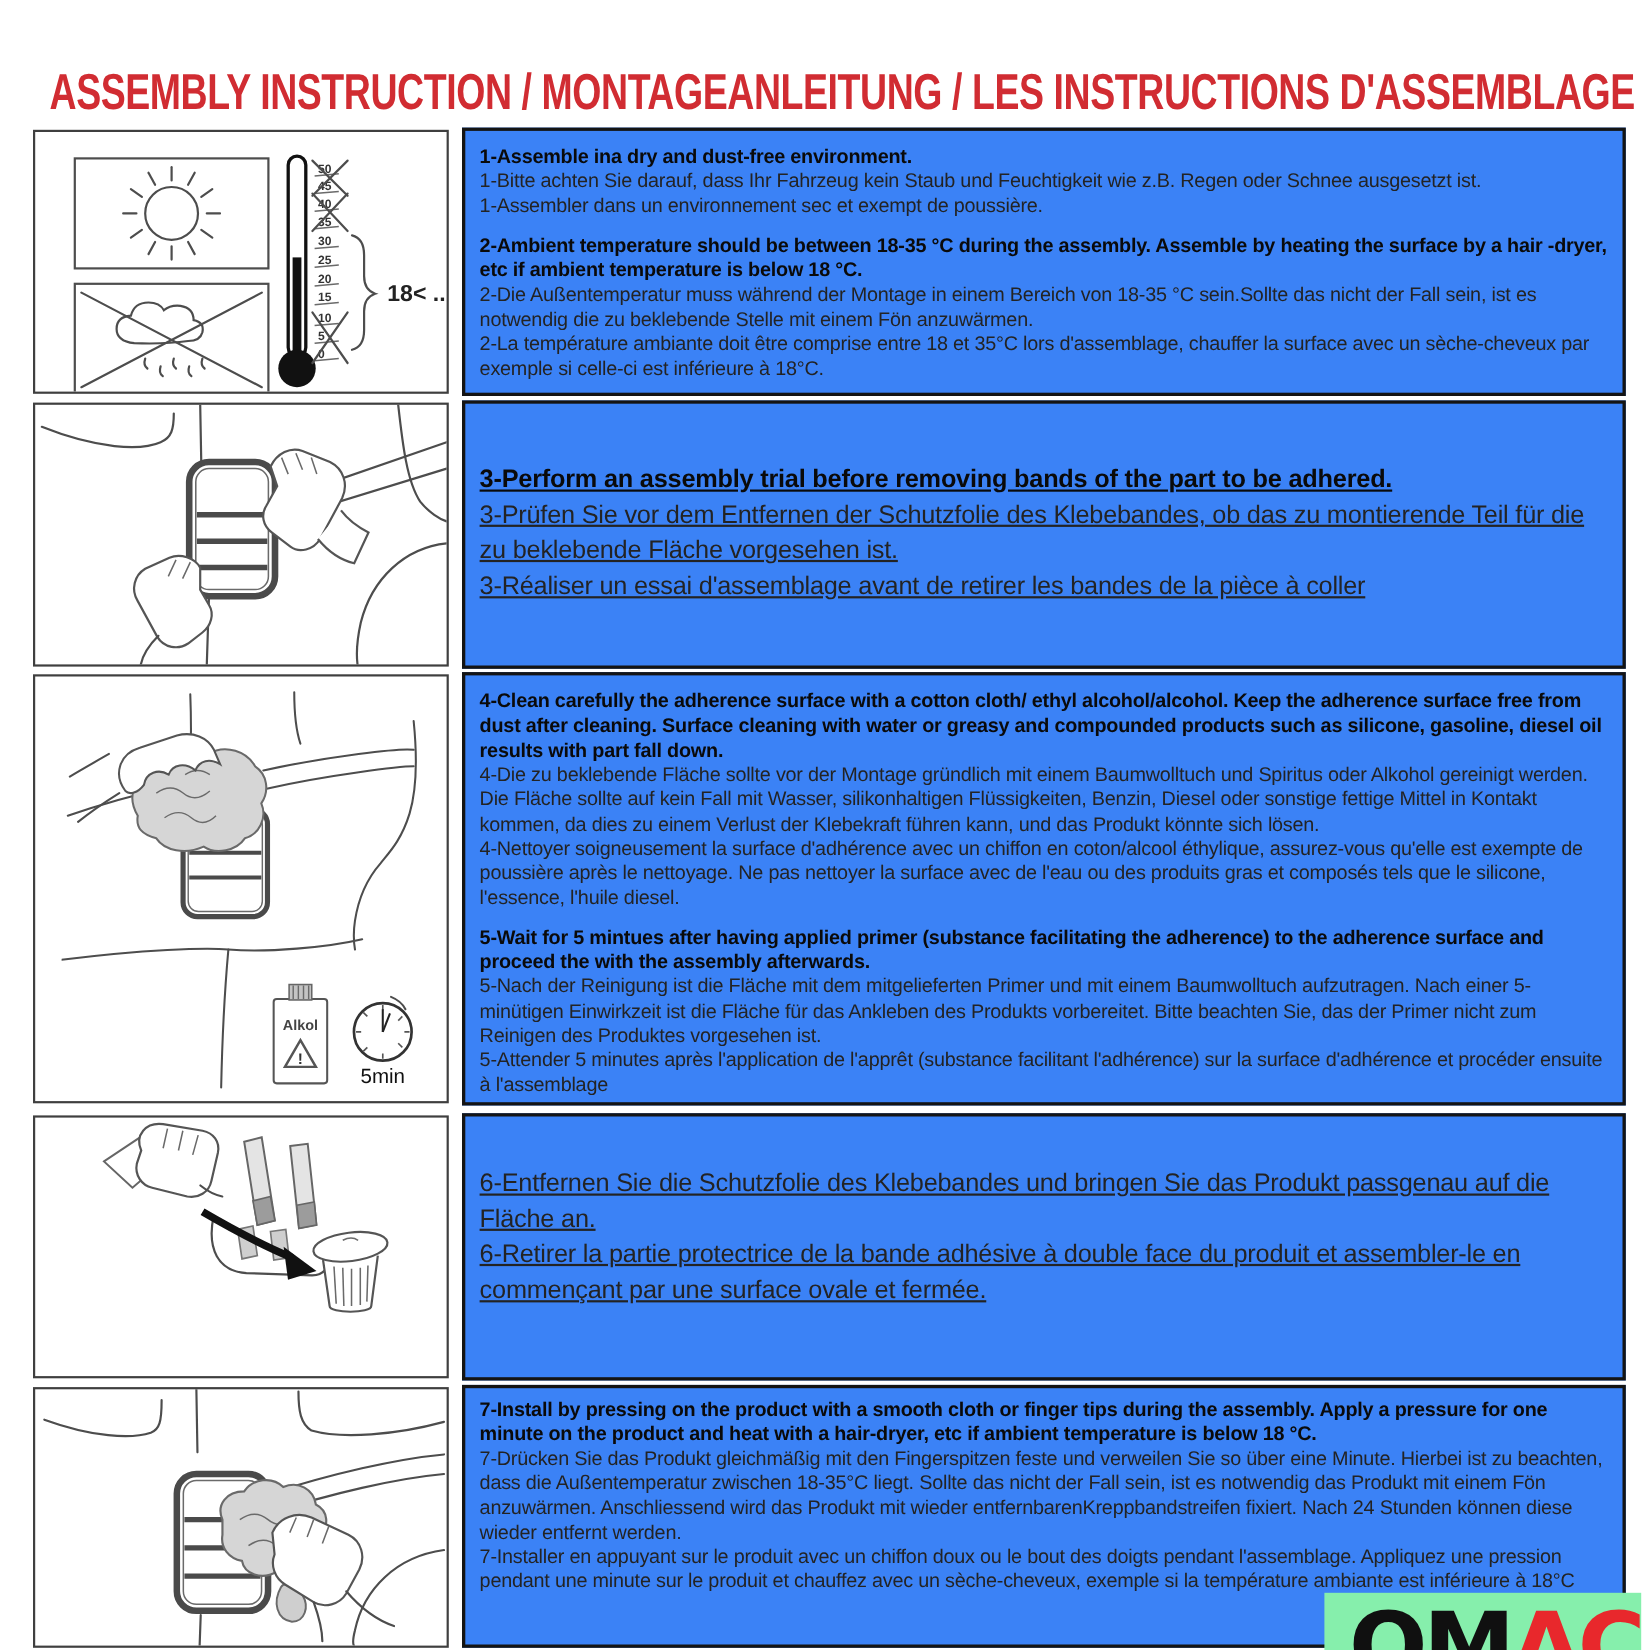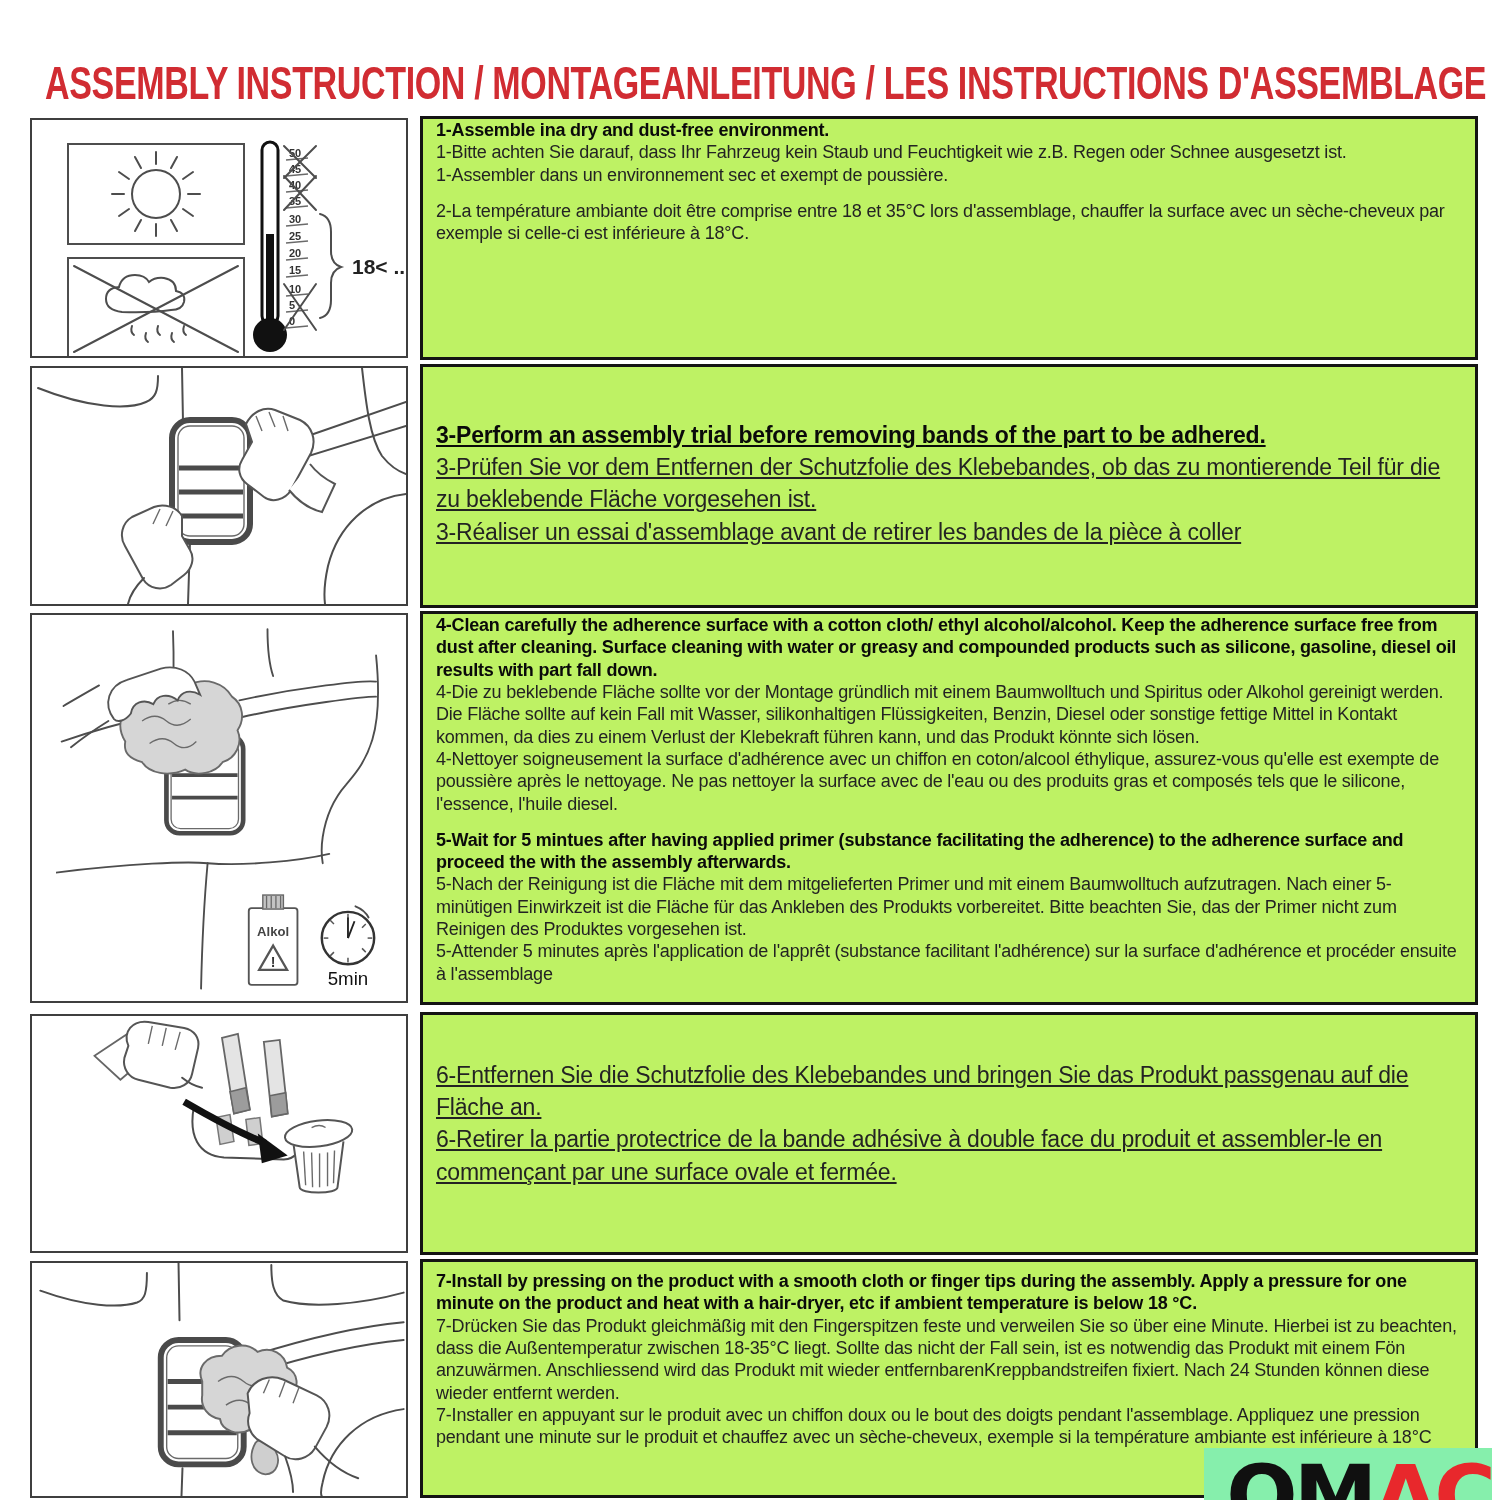--- a/index.html
+++ b/index.html
@@ -3,22 +3,22 @@
 <meta charset="utf-8">
 <style>
   html,body{margin:0;padding:0;background:#fff;}
   .page{position:relative;width:1500px;height:1500px;background:#fff;overflow:hidden;
         font-family:"Liberation Sans",sans-serif;color:#1f1f1f;margin-top:48px;}
   .title{position:absolute;left:45px;top:8px;font-size:46px;font-weight:bold;color:#d12c32;
          white-space:nowrap;transform:scaleX(0.74);transform-origin:0 0;letter-spacing:-0.5px;}
   .figbox{position:absolute;left:30px;width:378px;border:2px solid #3f3f3f;background:#fff;
           box-sizing:border-box;}
   .figbox svg{display:block;width:100%;height:100%;}
-  .txtbox{position:absolute;left:420px;width:1058px;border:3px solid #141414;background:#bef264;
-          box-sizing:border-box;padding:0 10px 4px 13px;overflow:hidden;}
+  .txtbox{position:absolute;left:420px;width:1058px;border:3px solid #141414;background:#3b82f6;
+          box-sizing:border-box;padding:12px 10px 4px 13px;overflow:hidden;}
   .txtbox p{margin:0;}
   .txt-s p{font-size:18px;line-height:1.24;letter-spacing:-0.2px;}
   .txt-l p{font-size:23px;line-height:1.4;letter-spacing:-0.2px;text-decoration:underline;}
   p.b{font-weight:bold;color:#0a0a0a;}
   p.n{font-weight:normal;color:#232323;}
   p.sp{height:14px;}
   
   .r1 .figbox{top:70px;height:240px;} .r1 .txtbox{top:68px;height:244px;}
   .r2 .figbox{top:318px;height:240px;}.r2 .txtbox{top:316px;height:244px;padding-top:52px;}
   .r3 .figbox{top:565px;height:390px;padding-left:24px;}.r3 .txtbox{top:563px;height:394px;}
@@ -117,20 +117,22 @@
           <path class="sketch" stroke-width="2.4" d="M288,94 C296,96 299,103 299,112 L299,131 C299,141 303,145 309,147 C303,149 299,153 299,163 L299,180 C299,189 296,196 288,198"></path>
           <text x="320" y="154" font-size="21" font-weight="bold" fill="#222">18&lt; ....&lt;35 C</text>
         </g>
       </svg>
     </div>
     <div class="txtbox txt-s">
       <p class="b">1-Assemble ina dry and dust-free environment.</p>
       <p class="n">1-Bitte achten Sie darauf, dass Ihr Fahrzeug kein Staub und Feuchtigkeit wie z.B. Regen oder Schnee ausgesetzt ist.</p>
       <p class="n">1-Assembler dans un environnement sec et exempt de poussière.</p>
       <p class="sp"></p>
+      <p class="b">2-Ambient temperature should be between 18-35 °C  during the assembly. Assemble by heating the surface by a hair -dryer, etc if ambient temperature is below 18 °C.</p>
+      <p class="n">2-Die Außentemperatur muss während der Montage in einem Bereich von 18-35 °C  sein.Sollte das nicht der Fall sein, ist es notwendig die zu beklebende Stelle mit einem Fön anzuwärmen.</p>
       <p class="n">2-La température ambiante doit être comprise entre 18 et 35°C lors d'assemblage, chauffer la surface avec un sèche-cheveux par exemple si celle-ci est inférieure à 18°C.</p>
     </div>
   </div>
 
   <div class="r2">
     <div class="figbox">
       <svg viewBox="0 0 374 236">
         <g class="sketch">
           <path d="M6,20 C56,40 96,42 114,34 C124,30 126,22 126,8"></path>
           <path d="M150,0 L151,54"></path>

